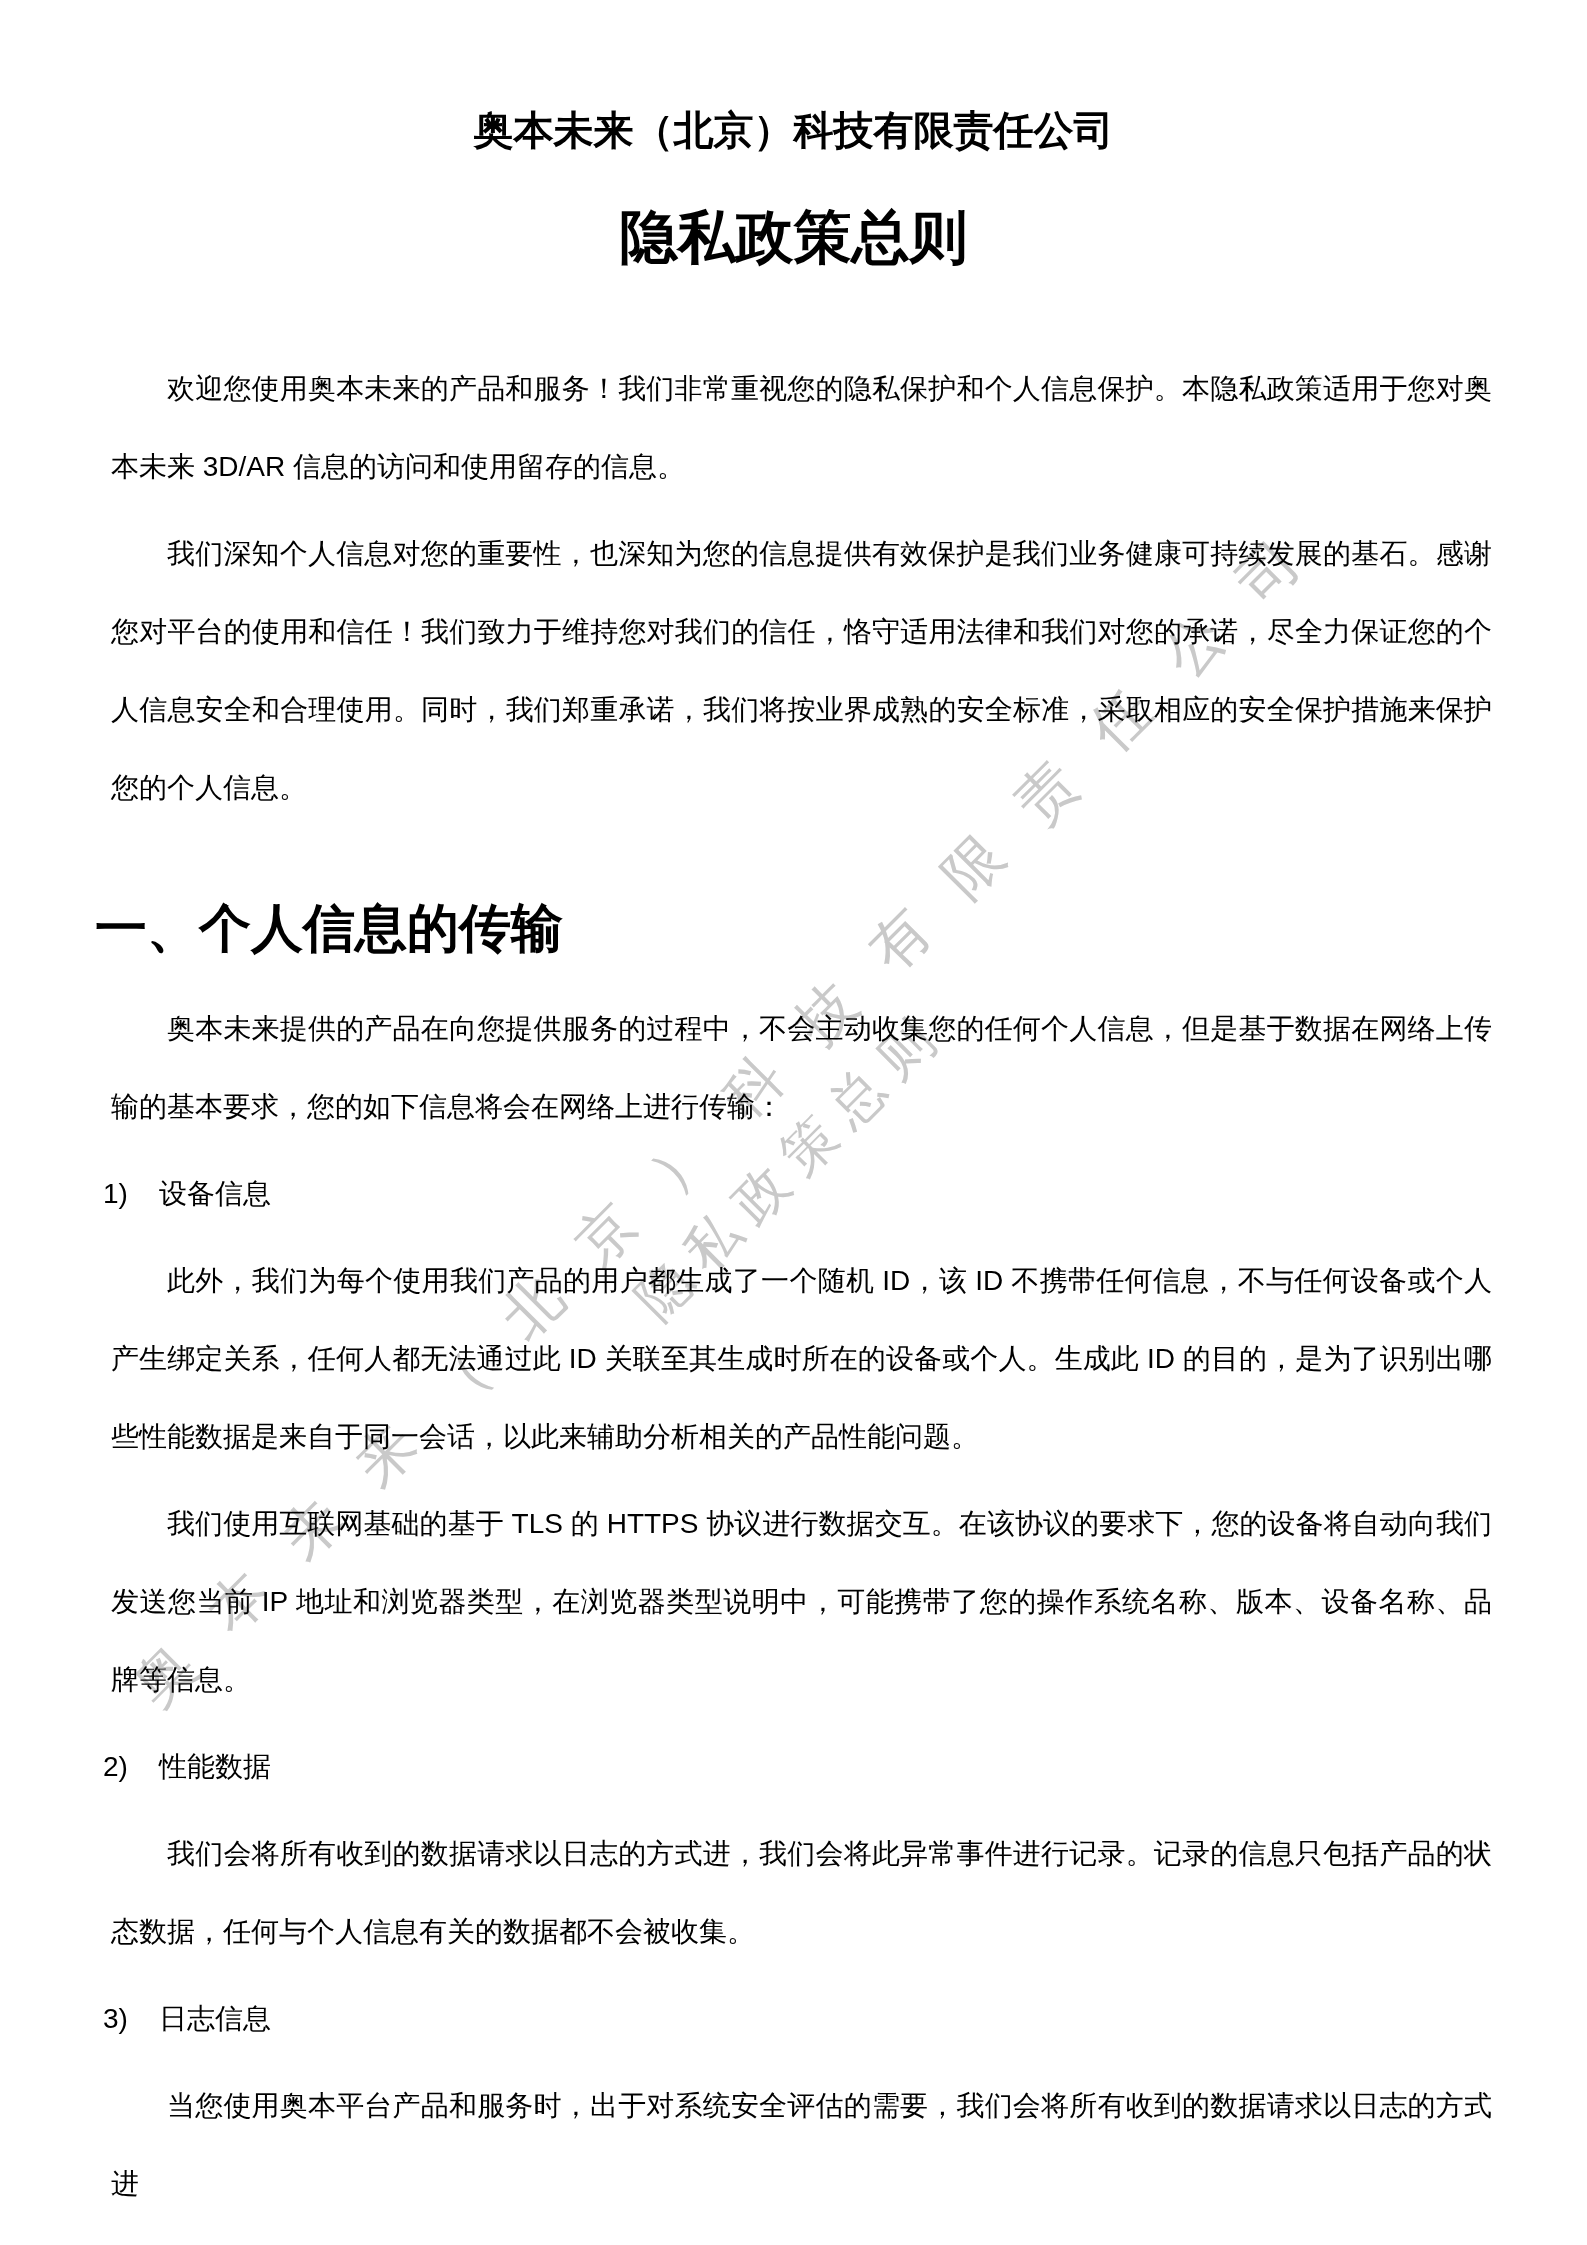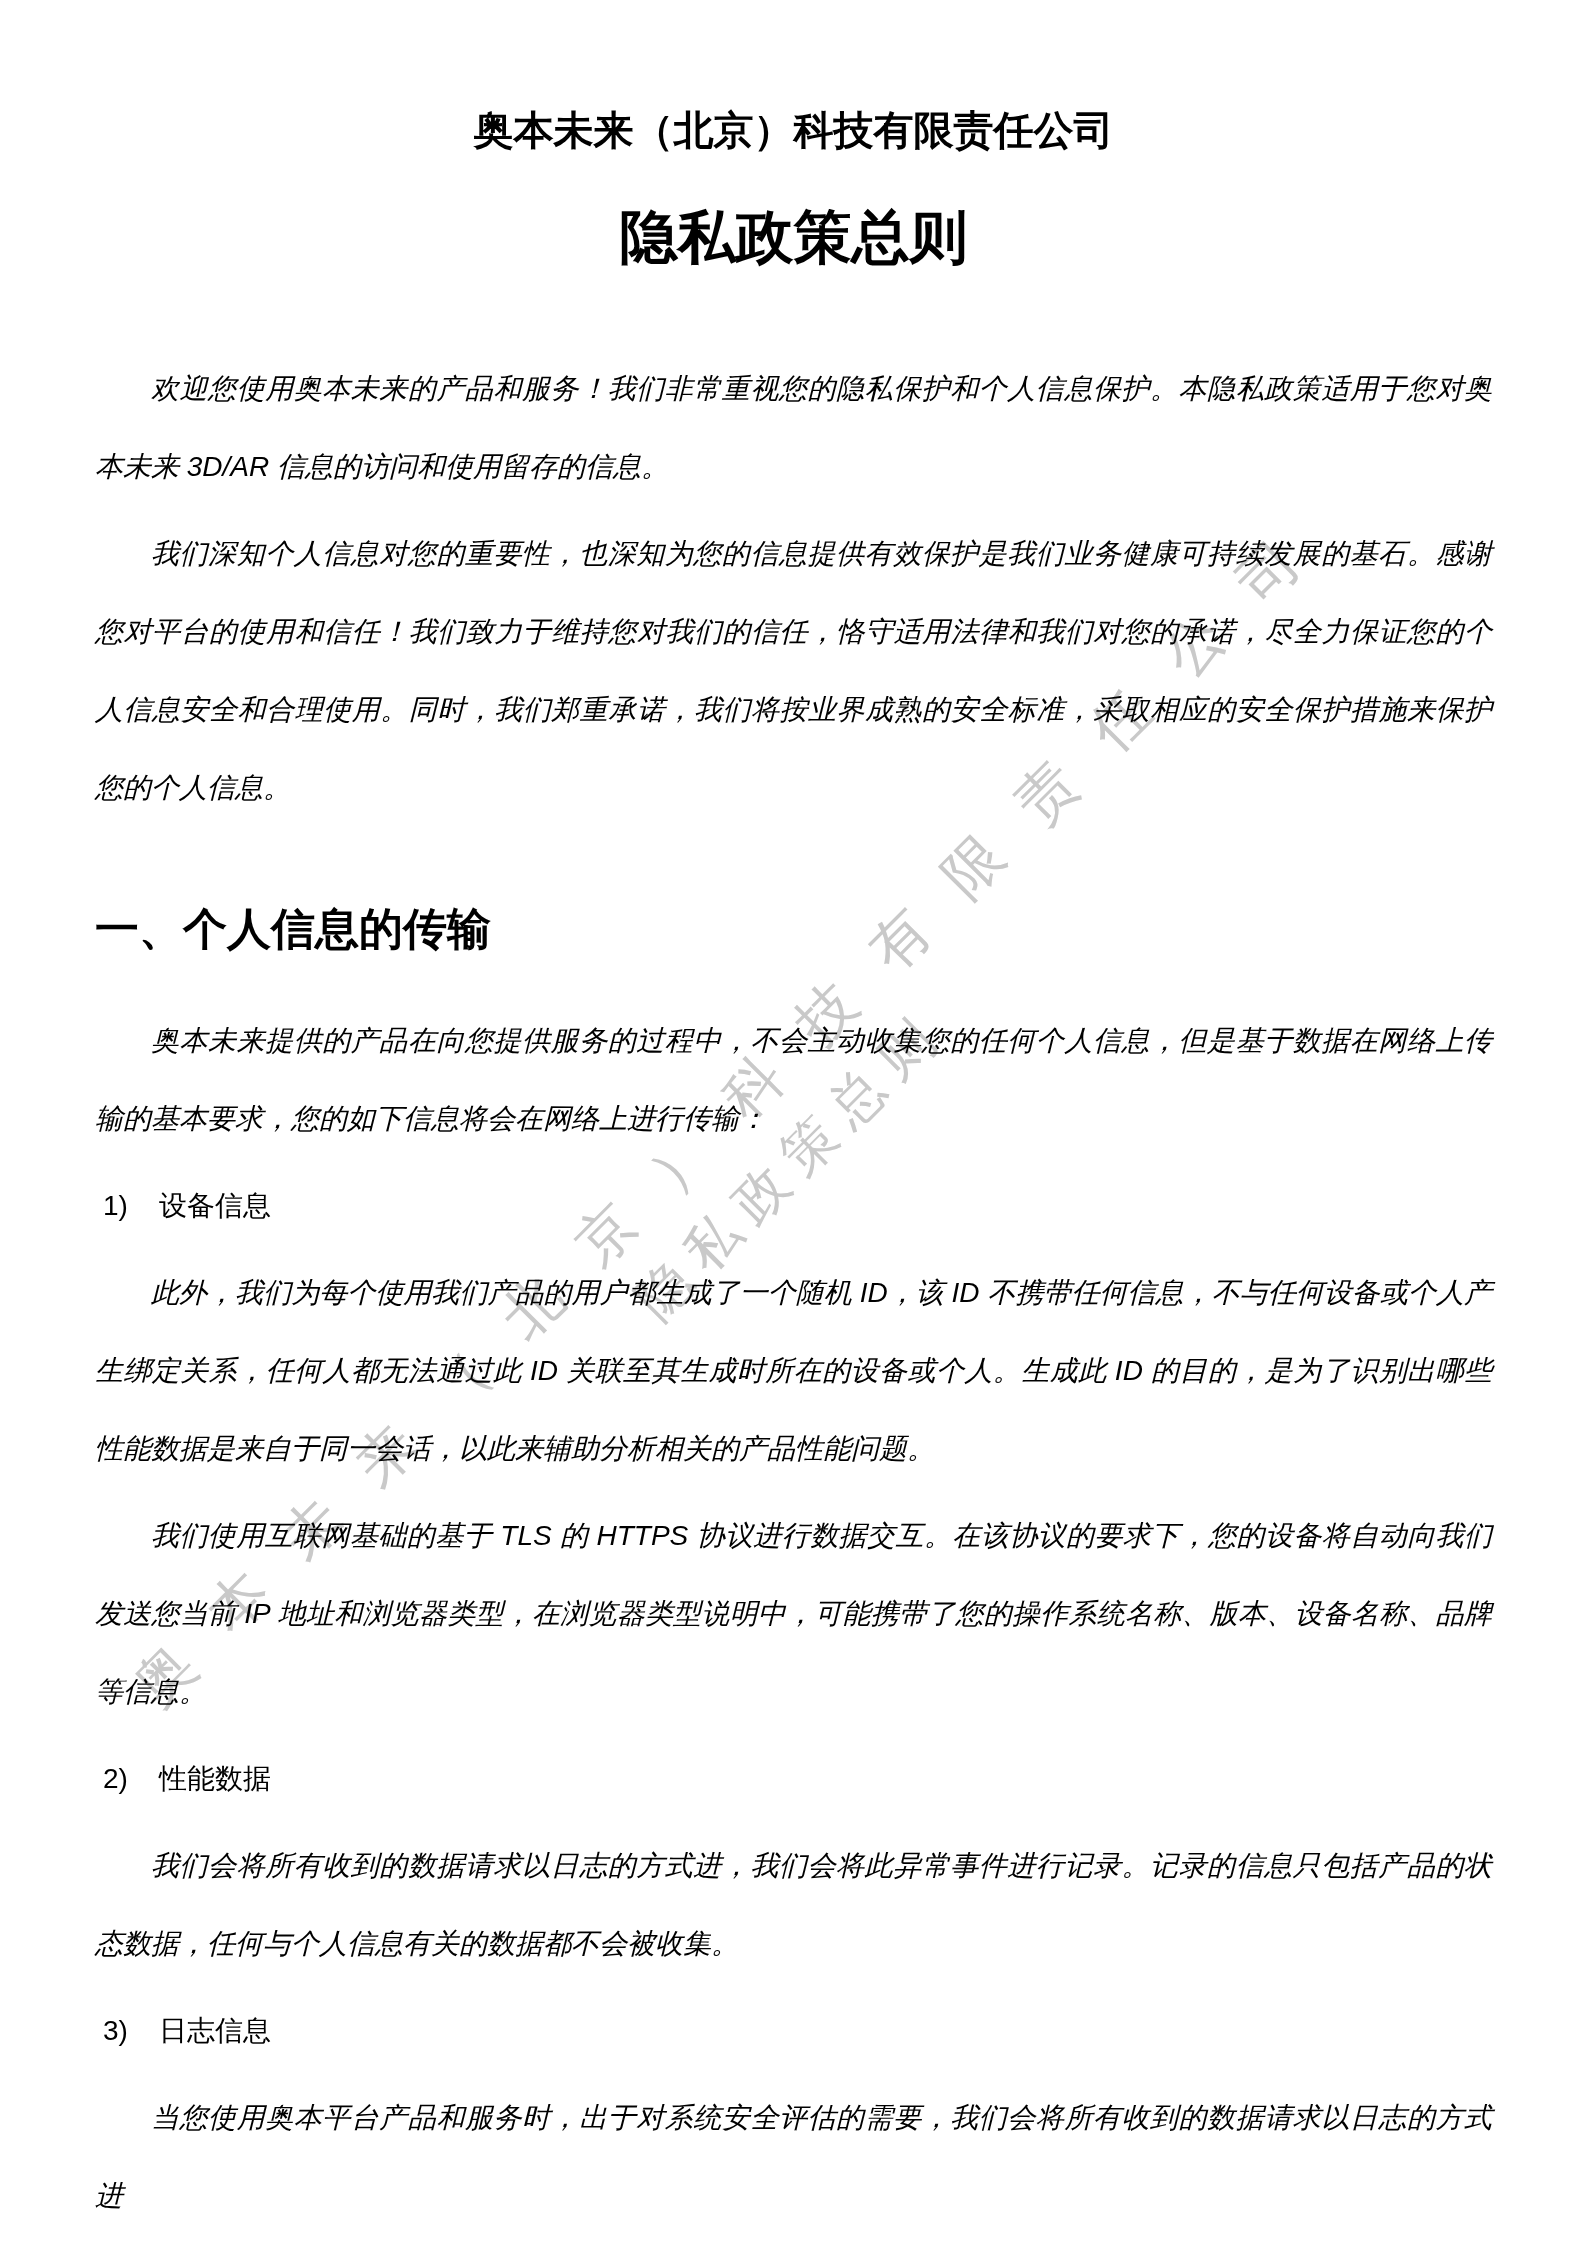--- a/index.html
+++ b/index.html
@@ -62,35 +62,35 @@
 
   .body-text {
     margin-top: 76px;
     font-size: 28px;
   }
   .para {
     line-height: 78px;
     text-align: justify;
     text-justify: inter-ideograph;
     text-indent: 2em;
-    margin: 0 0 9px 0;
-    font-style: italic;
+    margin: 0 0 9px 16px;
   }
   .list-item {
     line-height: 78px;
     margin: 0 0 9px 8px;
     text-indent: 0;
   }
   .li-gap { display: inline-block; width: 31px; }
 
   .section-heading {
-    font-size: 44px;
+    font-size: 52px;
     line-height: 54px;
     font-weight: bold;
-    margin: 75px 0 46px 0;
+    margin: 75px 0 34px 0;
+    font-family: Liberation Serif, serif;
   }
 </style>
 </head>
 <body>
 
 <div class="page">
 
   <div class="watermark" style="color: rgb(201, 201, 201);">
     <div class="wm-line1">奥本未来（北京）科技有限责任公司</div>
     <div class="wm-line2">隐私政策总则</div>

